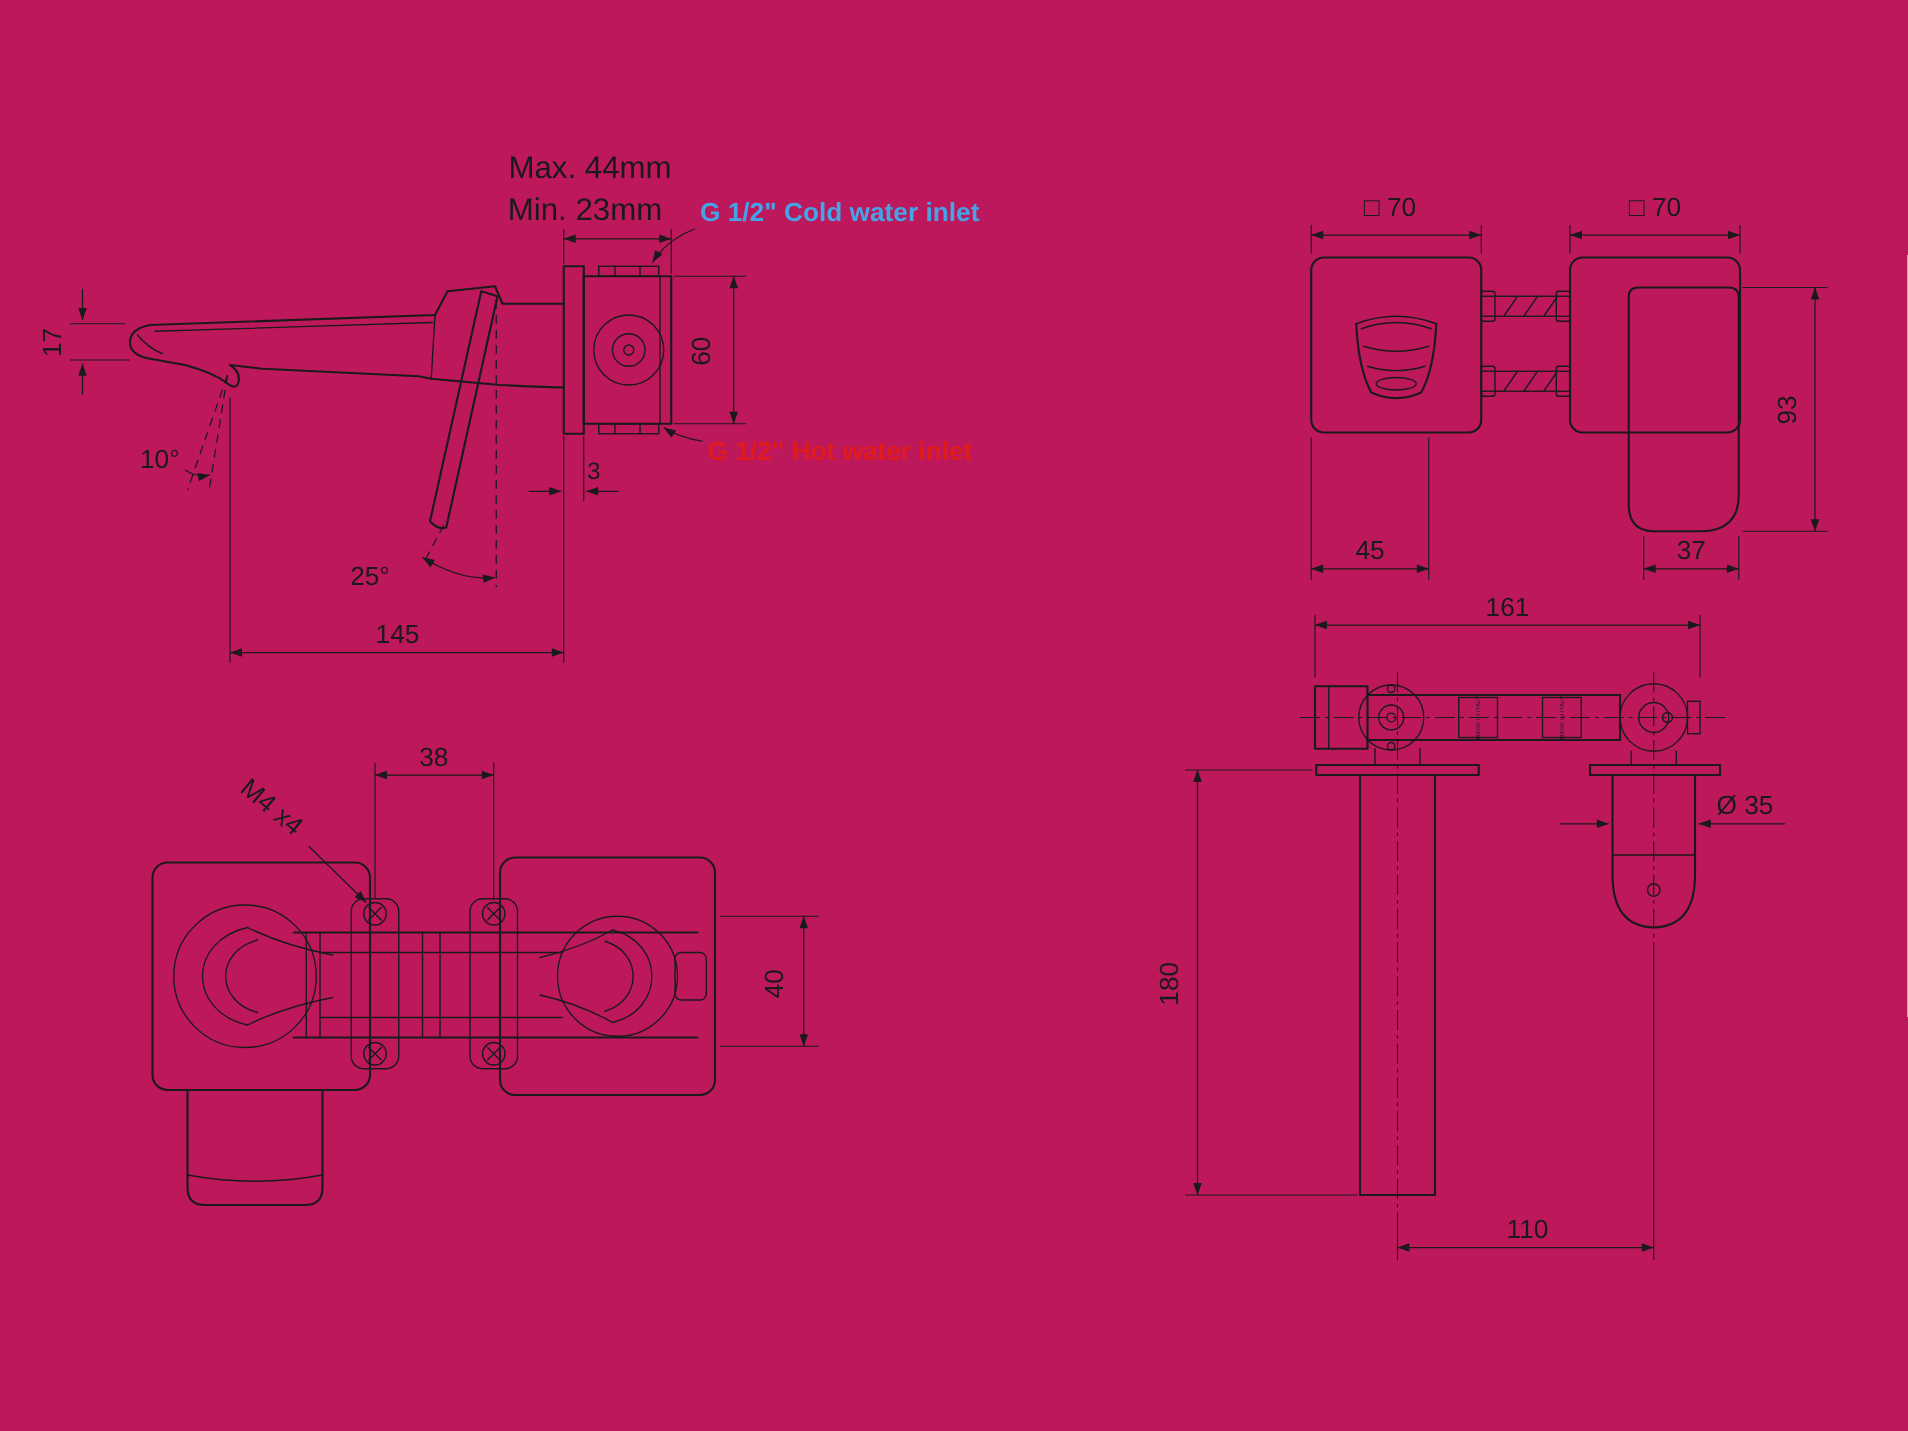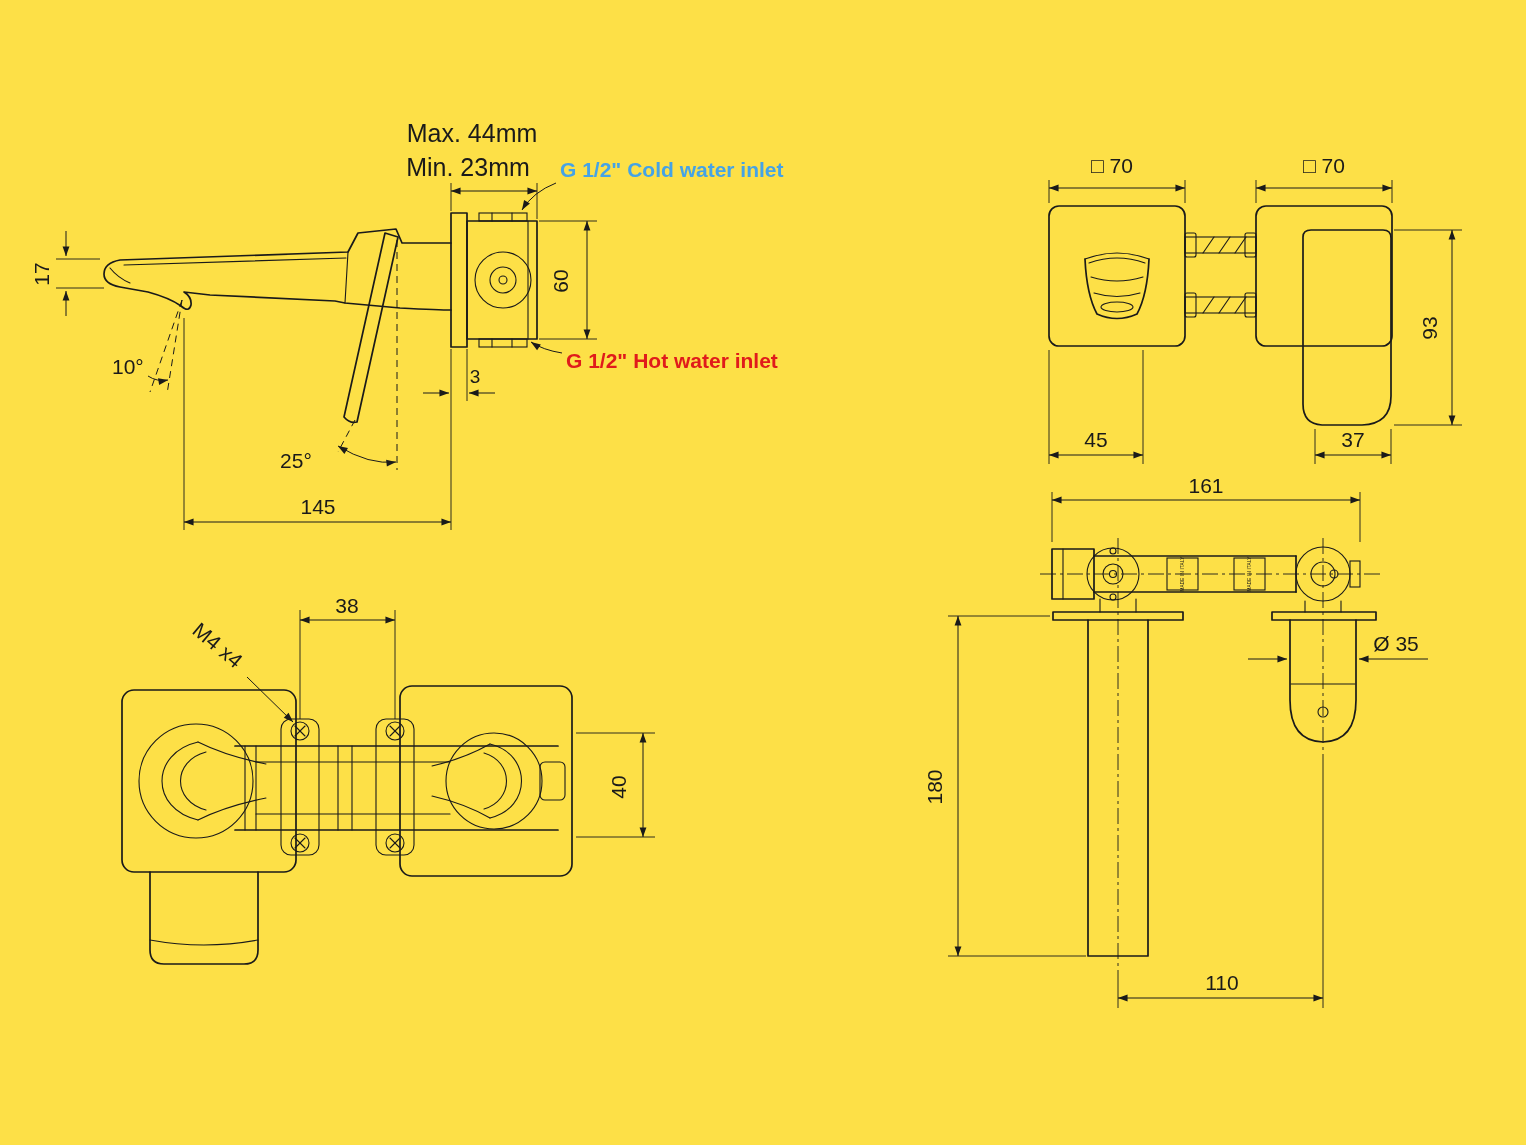--- a/index.html
+++ b/index.html
@@ -1,16 +1,16 @@
 <!DOCTYPE html>
 <html><head>
 <meta charset="utf-8">
 <style>
   html,body{margin:0;padding:0;background:#ffffff;}
-  .canvas{position:relative;width:1526px;height:1145px;background:#fde047;font-family:"Liberation Sans",sans-serif;overflow:hidden;}
+  .canvas{position:relative;width:1526px;height:1145px;background:#be185d;font-family:"Liberation Sans",sans-serif;overflow:hidden;}
   svg{display:block;}
   
   .ol{fill:none;stroke:#1a1a1a;stroke-width:1.7;stroke-linecap:round;stroke-linejoin:round;}
   .dt{fill:none;stroke:#1a1a1a;stroke-width:1.1;stroke-linecap:round;}
   .dim{fill:none;stroke:#1a1a1a;stroke-width:1;}
   .ext{fill:none;stroke:#1a1a1a;stroke-width:0.9;}
   .dash{fill:none;stroke:#1a1a1a;stroke-width:1;stroke-dasharray:7 5;}
   .cl{fill:none;stroke:#1a1a1a;stroke-width:0.9;stroke-dasharray:16 4 3 4;}
   svg text{fill:#1a1a1a;font-family:"Liberation Sans","DejaVu Sans",sans-serif;}
   .t25{font-size:25px;}

